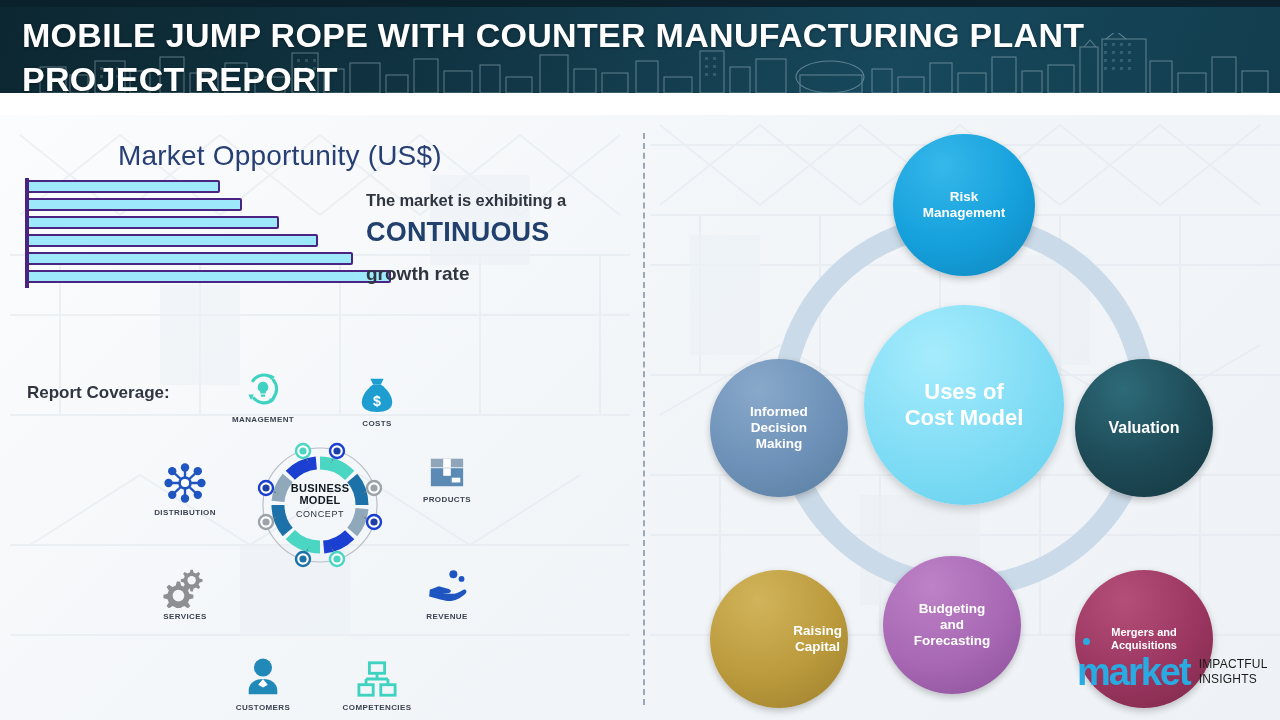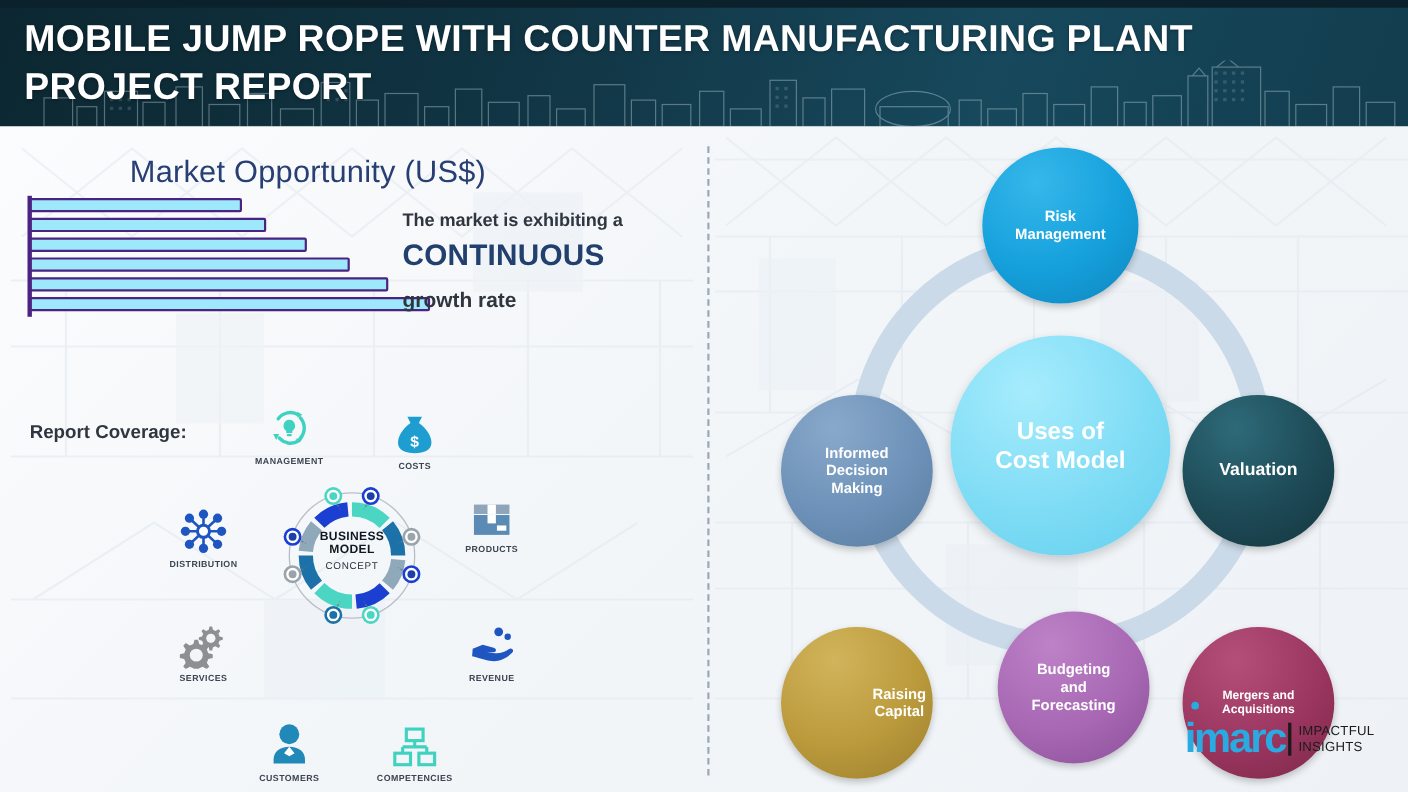--- a/index.html
+++ b/index.html
@@ -5,21 +5,21 @@
   * { margin:0; padding:0; box-sizing:border-box; }
   html,body { width:1280px; height:720px; overflow:hidden; }
   body {
     font-family:"Liberation Sans", sans-serif;
     background:#ffffff;
     position:relative;
   }
 
   
   .header {
-    position:absolute; left:0; top:0; width:1280px; height:115px;
+    position:absolute; left:0; top:0; width:1280px; height:93px;
     background:linear-gradient(110deg,#0c2731 0%,#113544 38%,#17485c 70%,#123d4e 100%);
     overflow:hidden;
   }
   .header-topstrip {
     position:absolute; left:0; top:0; width:1280px; height:7px;
     background:#0b222c;
   }
   .skyline { position:absolute; left:0; bottom:0; width:1280px; height:60px; opacity:.5; }
   .header-title {
     position:absolute; left:22px; top:14px; width:1120px;
@@ -452,21 +452,21 @@
       <div class="node" style="left:432px; top:244px; width:138px; height:138px; font-size:16px;
                   background:radial-gradient(circle at 35% 22%, #2e6a79 0%, #1d4a56 55%, #143640 100%);">
         <span>Valuation</span>
       </div>
 
       <div class="node" style="left:432px; top:455px; width:138px; height:138px; font-size:11px;
                   background:radial-gradient(circle at 35% 22%, #b34f78 0%, #9b3660 55%, #7c2749 100%);">
         <span>Mergers and<br>Acquisitions</span>
       </div>
 
-      <div class="node" style="left:264px; top:441px; width:138px; height:138px; font-size:13.5px;
+      <div class="node" style="left:240px; top:441px; width:138px; height:138px; font-size:13.5px;
                   background:radial-gradient(circle at 35% 22%, #bd82c7 0%, #a868b4 55%, #8c4f98 100%);">
         <span>Budgeting<br>and<br>Forecasting</span>
       </div>
 
       <div class="node" style="left:67px; top:455px; width:138px; height:138px; font-size:13.5px;
                   background:radial-gradient(circle at 35% 22%, #d1b45b 0%, #bb9a3c 55%, #9c7f2d 100%);justify-content:flex-end;">
         <span>Raising<br>Capital</span>
       </div>
 
       <div class="node" style="left:67px; top:244px; width:138px; height:138px; font-size:13.5px;
@@ -475,20 +475,20 @@
       </div>
 
     </div>
   </div>
 </div>
 
 <div class="logo">
   <div style="position:relative;">
     <div style="position:absolute; left:6px; top:-15px; width:7px; height:7px;
                 border-radius:50%; background:#29abe2;"></div>
-    <div class="logo-mark">imarc</div>
+    <div class="logo-mark">market</div>
   </div>
   <div class="logo-bar"></div>
   <div class="logo-tag">
     <div>IMPACTFUL</div>
     <div>INSIGHTS</div>
   </div>
 </div>
 
 </body></html>

